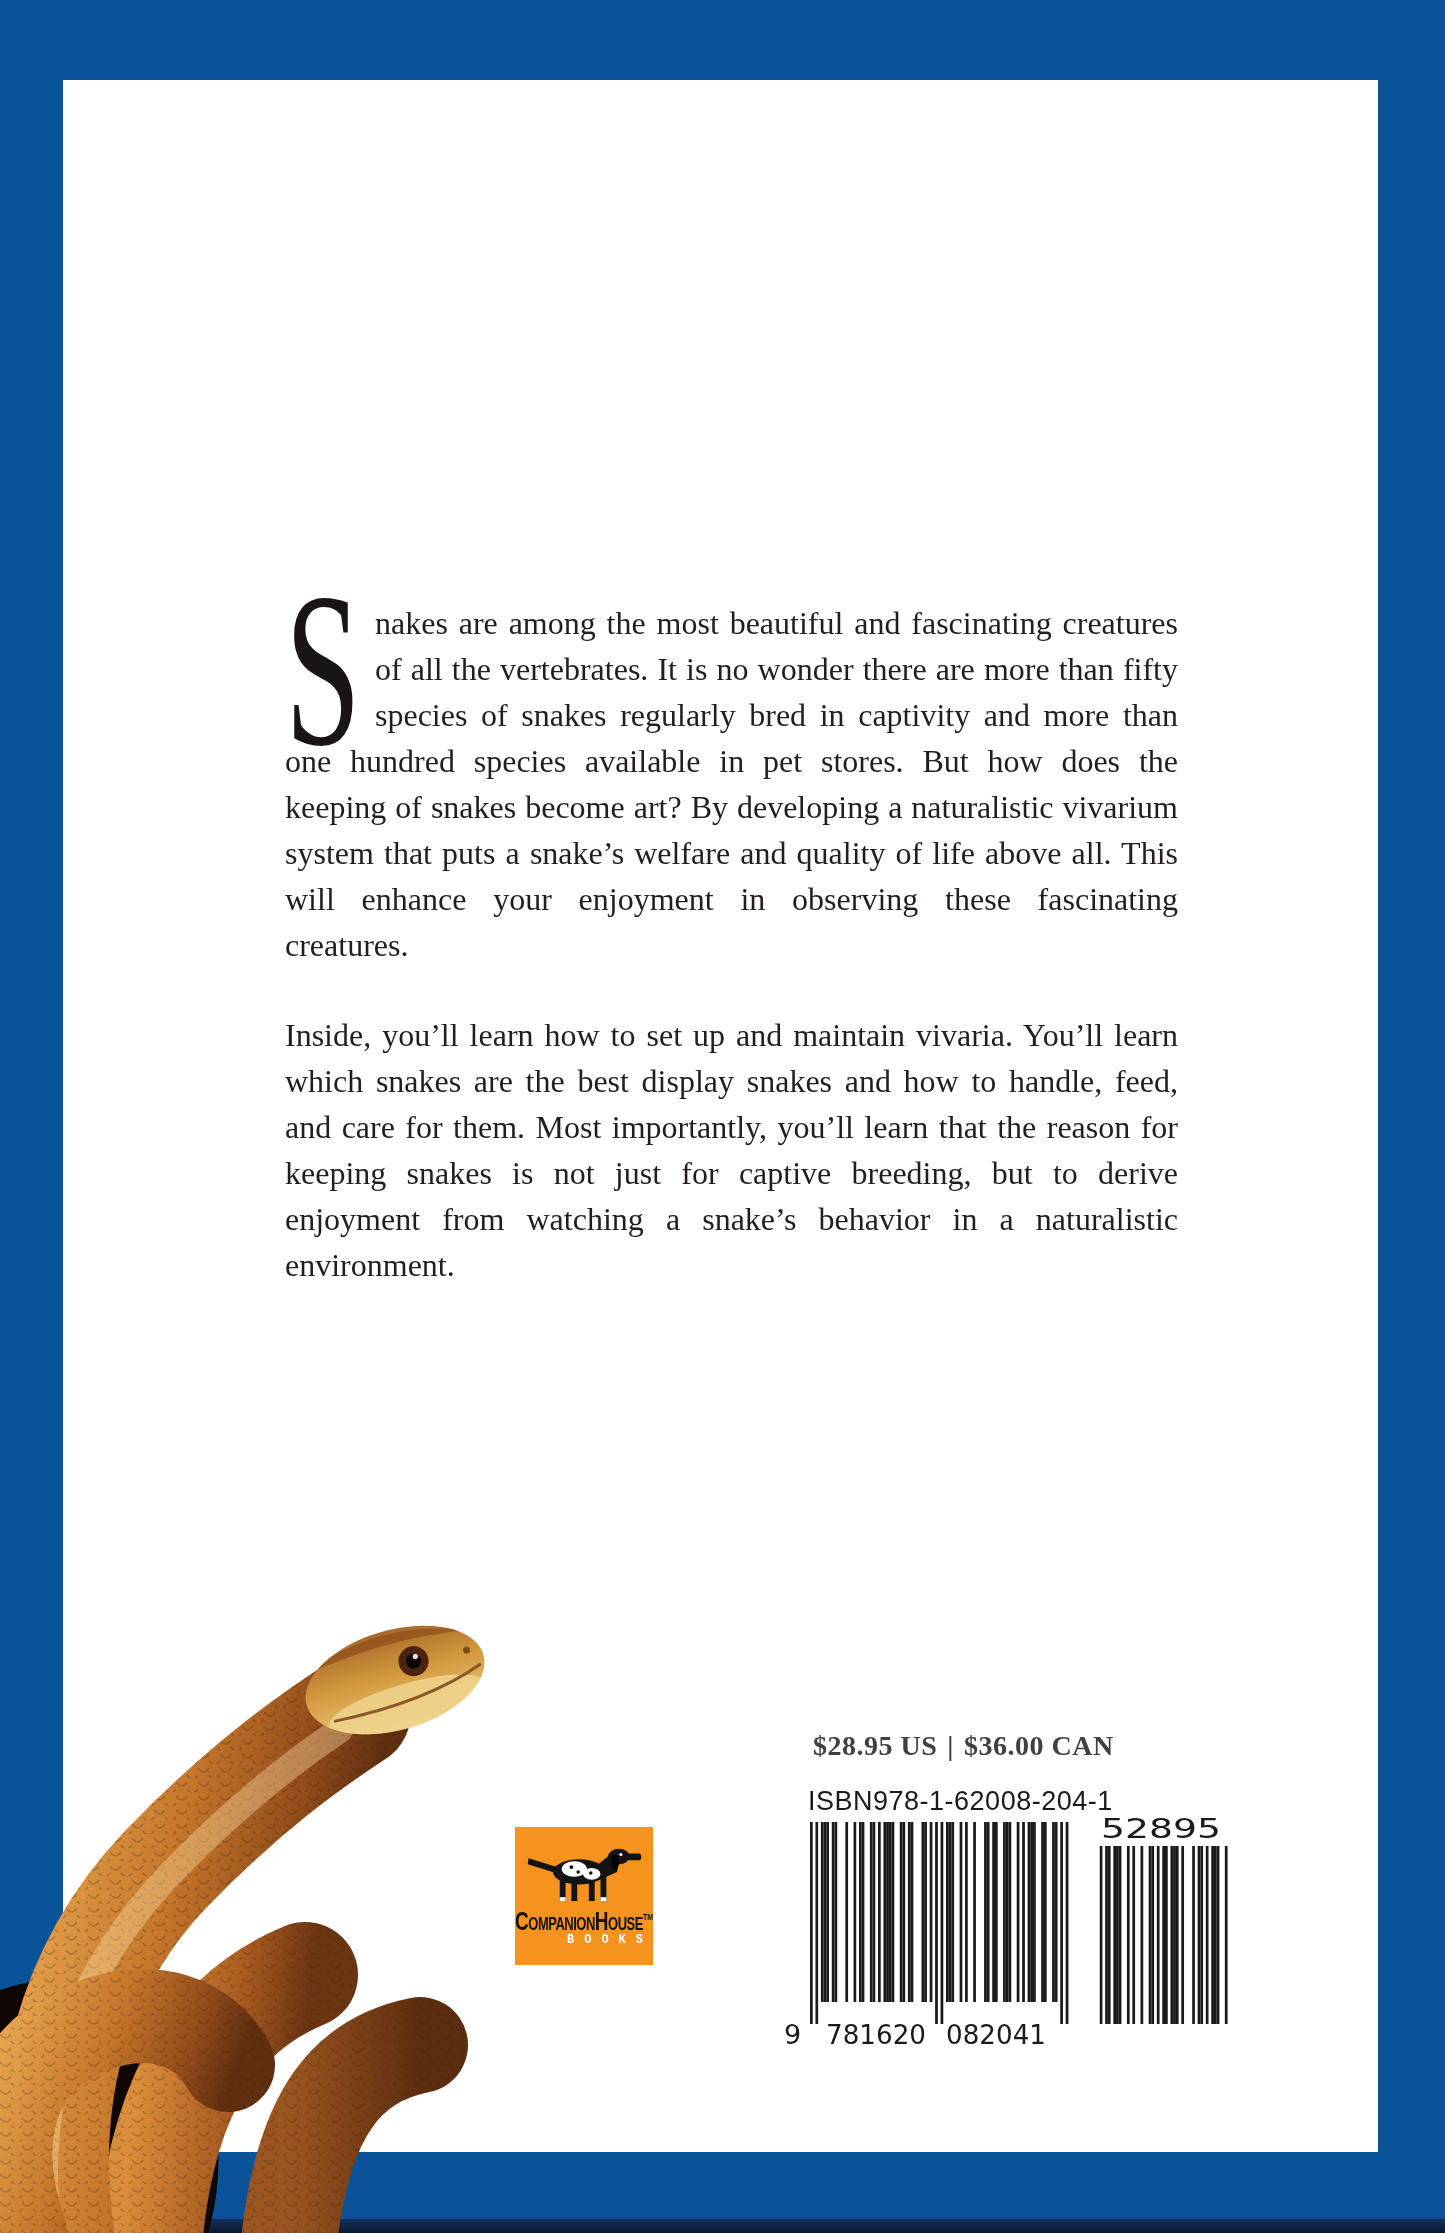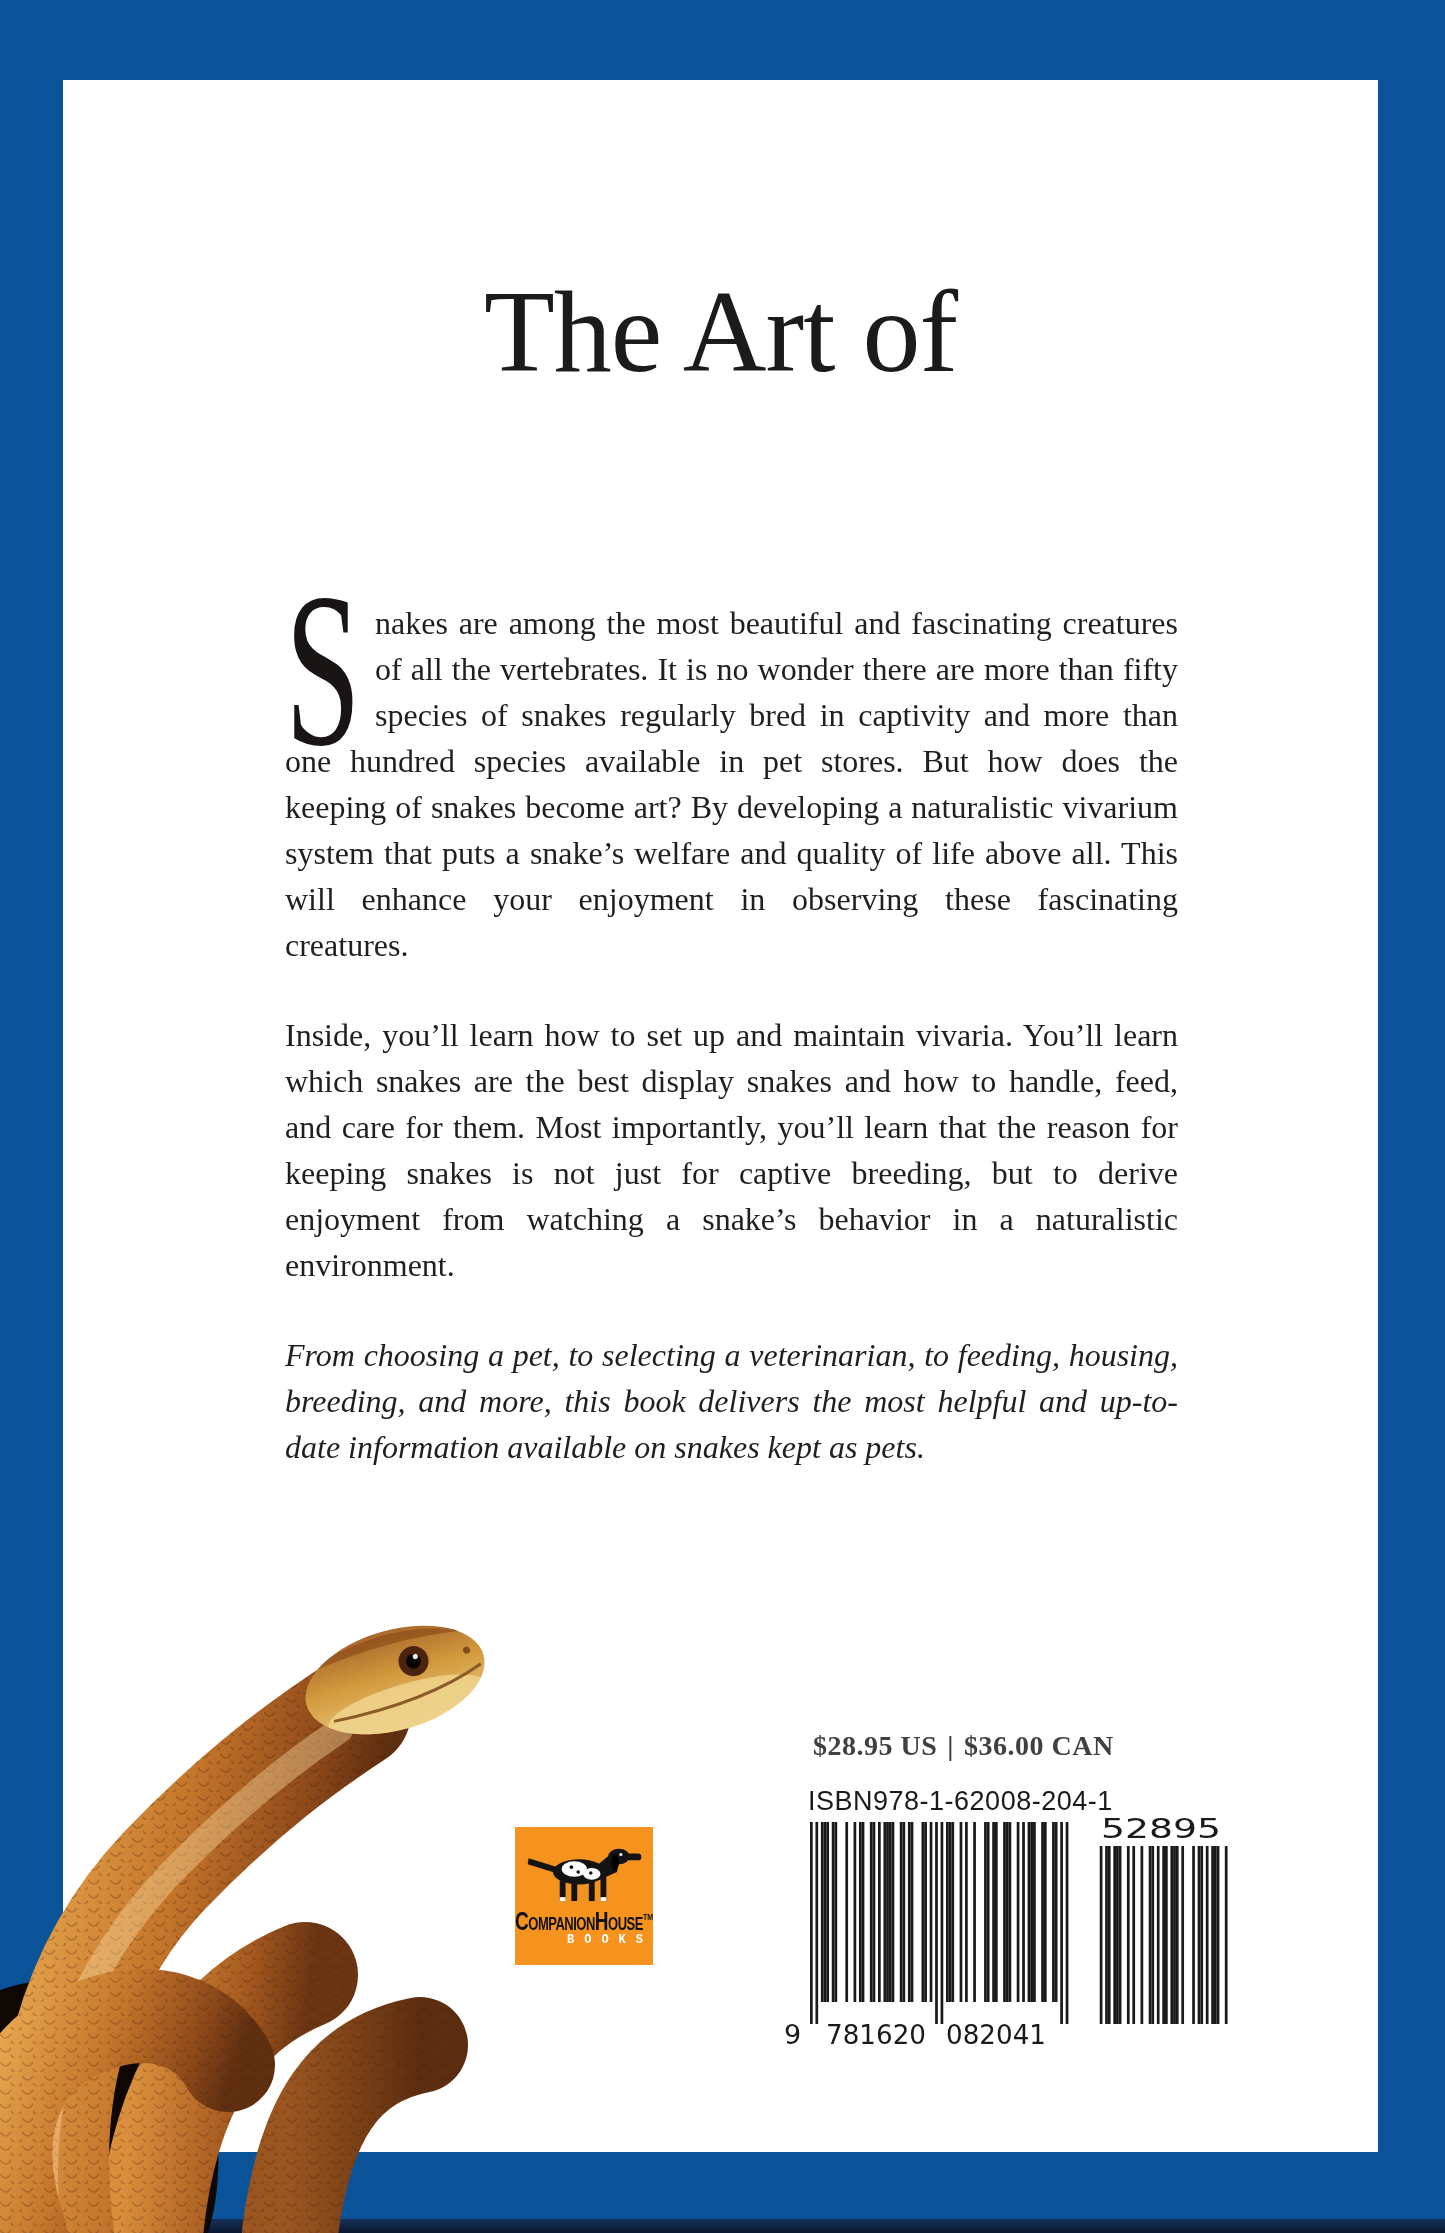--- a/index.html
+++ b/index.html
@@ -49,26 +49,24 @@
 </style>
 </head>
 <body>
 
 <div class="stage">
   <div class="frame"></div>
   <div class="bottom-strip"></div>
 
   <div class="page">
 
-    <div class="title1">The Art of</div>
 
     <div class="text-block">
       <p><span class="dropcap-box"><span class="dropcap">S</span></span><span>nakes are among the most beautiful and fascinating creatures of all the vertebrates. It is no wonder there are more than fifty species of snakes regularly bred in captivity and more than one hundred species available in pet stores. But how does the keeping of snakes become art? By developing a naturalistic vivarium system that puts a snake’s welfare and quality of life above all. This will enhance your enjoyment in observing these fascinating creatures.</span></p>
       <p>Inside, you’ll learn how to set up and maintain vivaria. You’ll learn which snakes are the best display snakes and how to handle, feed, and care for them. Most importantly, you’ll learn that the reason for keeping snakes is not just for captive breeding, but to derive enjoyment from watching a snake’s behavior in a naturalistic environment.</p>
-      <p class="para-italic">From choosing a pet, to selecting a veterinarian, to feeding, housing, breeding, and more, this book delivers the most helpful and up-to-date information available on snakes kept as pets.</p>
     </div>
 
     <div class="price">
       <span>$28.95 US</span><span class="sep">|</span><span>$36.00 CAN</span>
     </div>
 
     <div class="isbn-block">
       <div class="isbn-line">
         <span>ISBN</span><span class="num">978-1-62008-204-1</span>
       </div>

